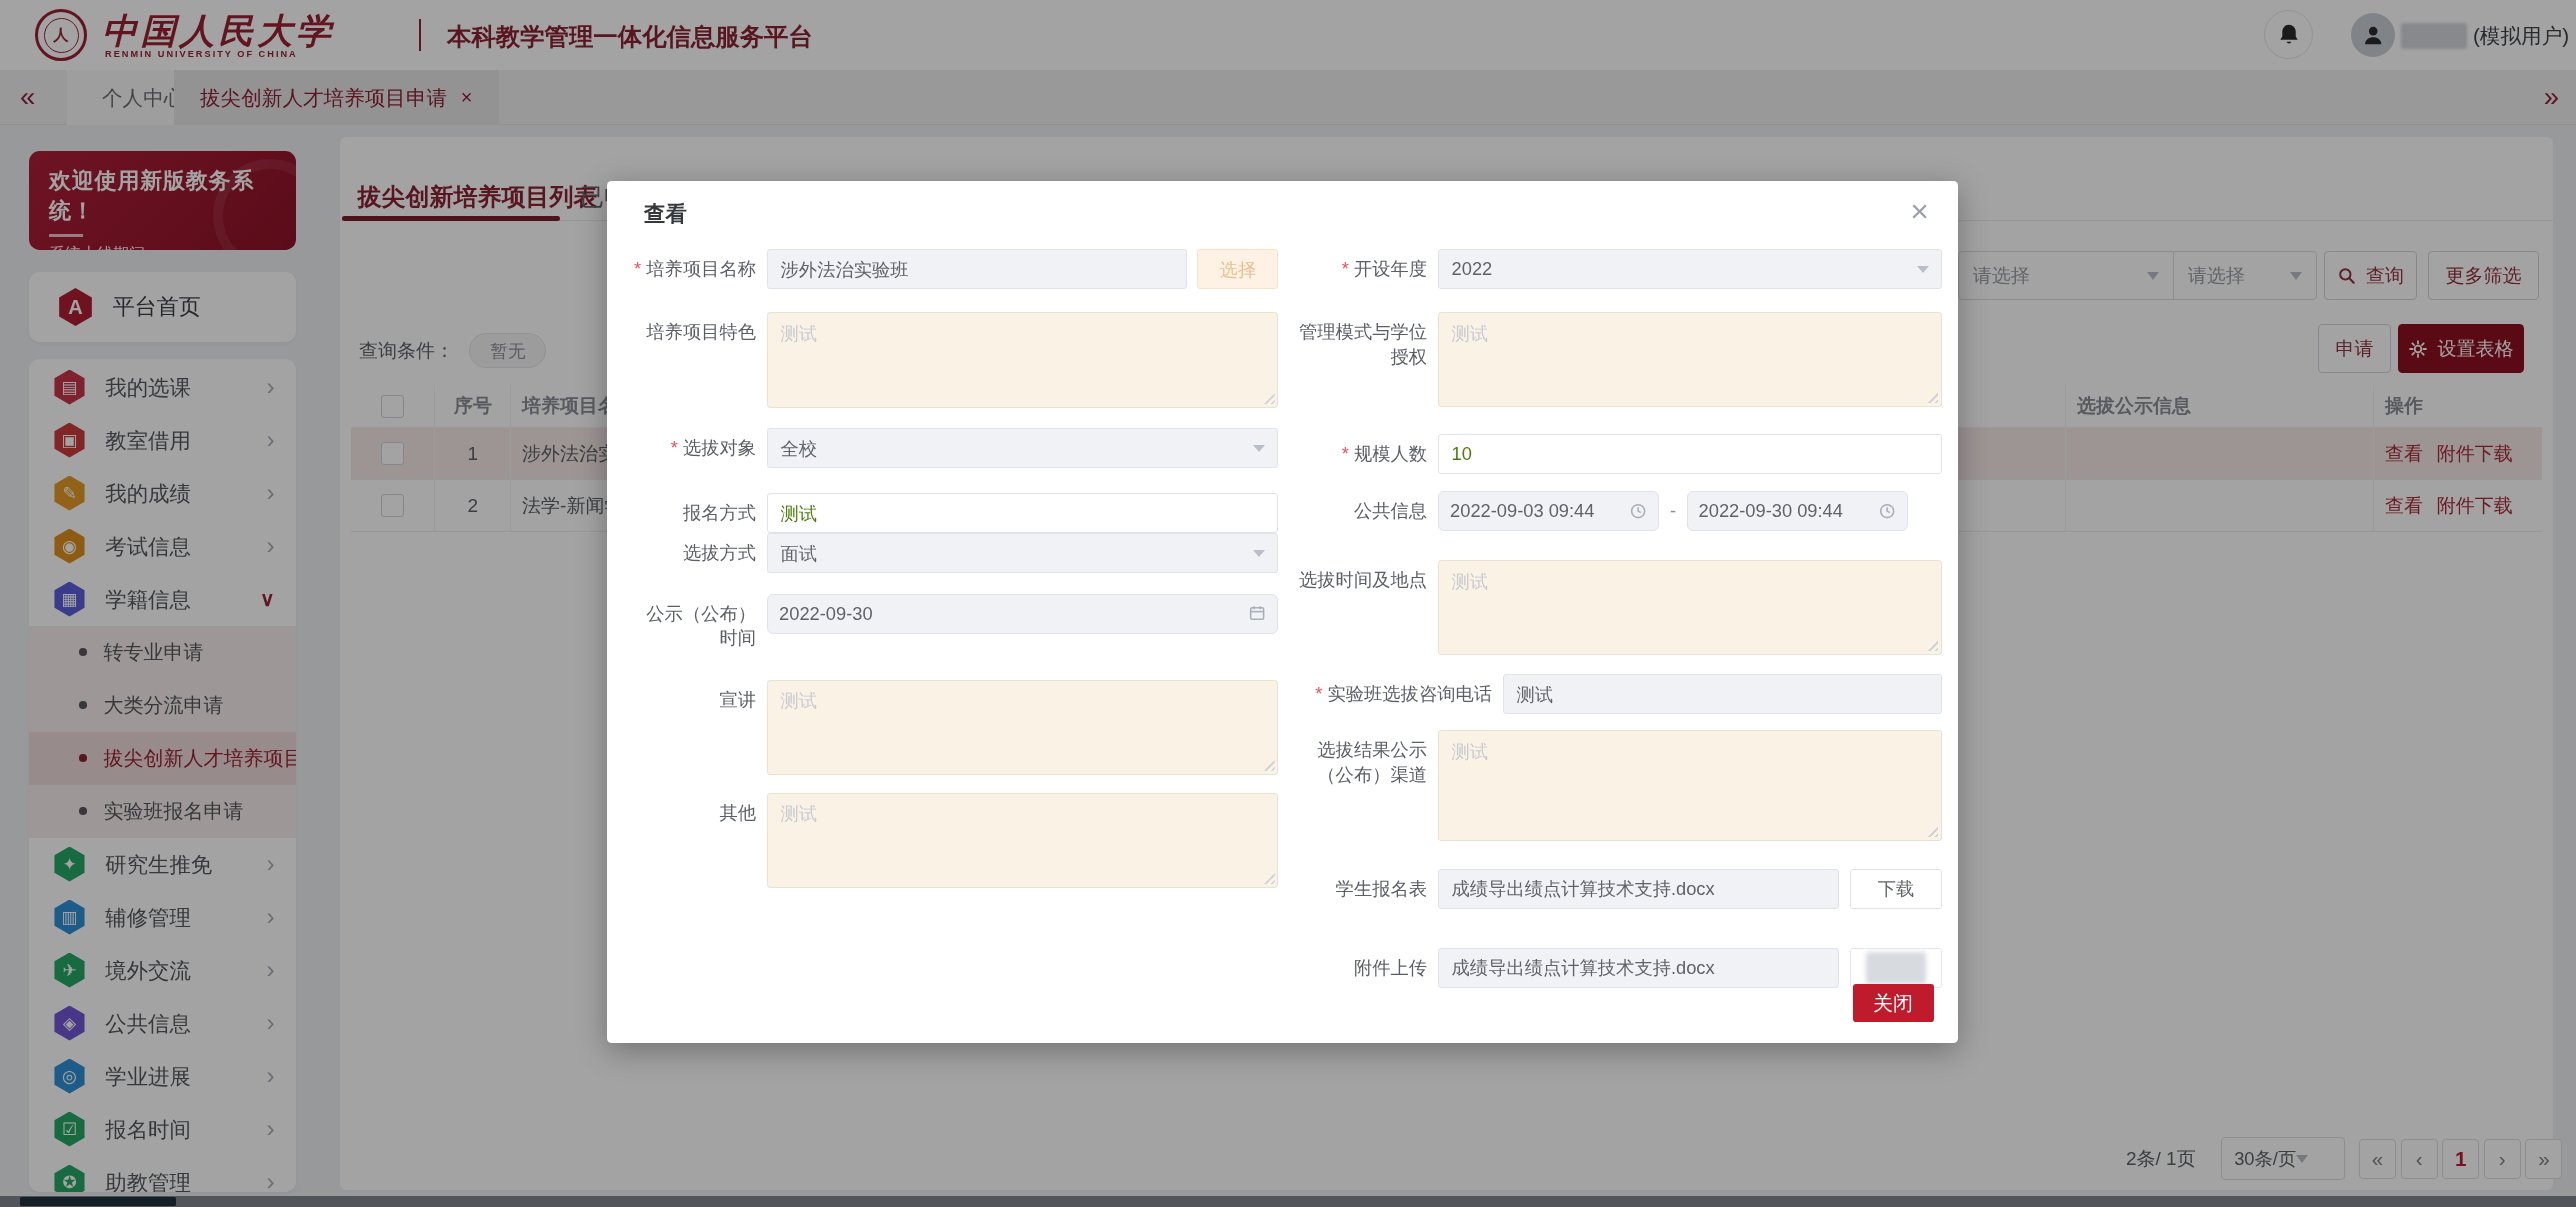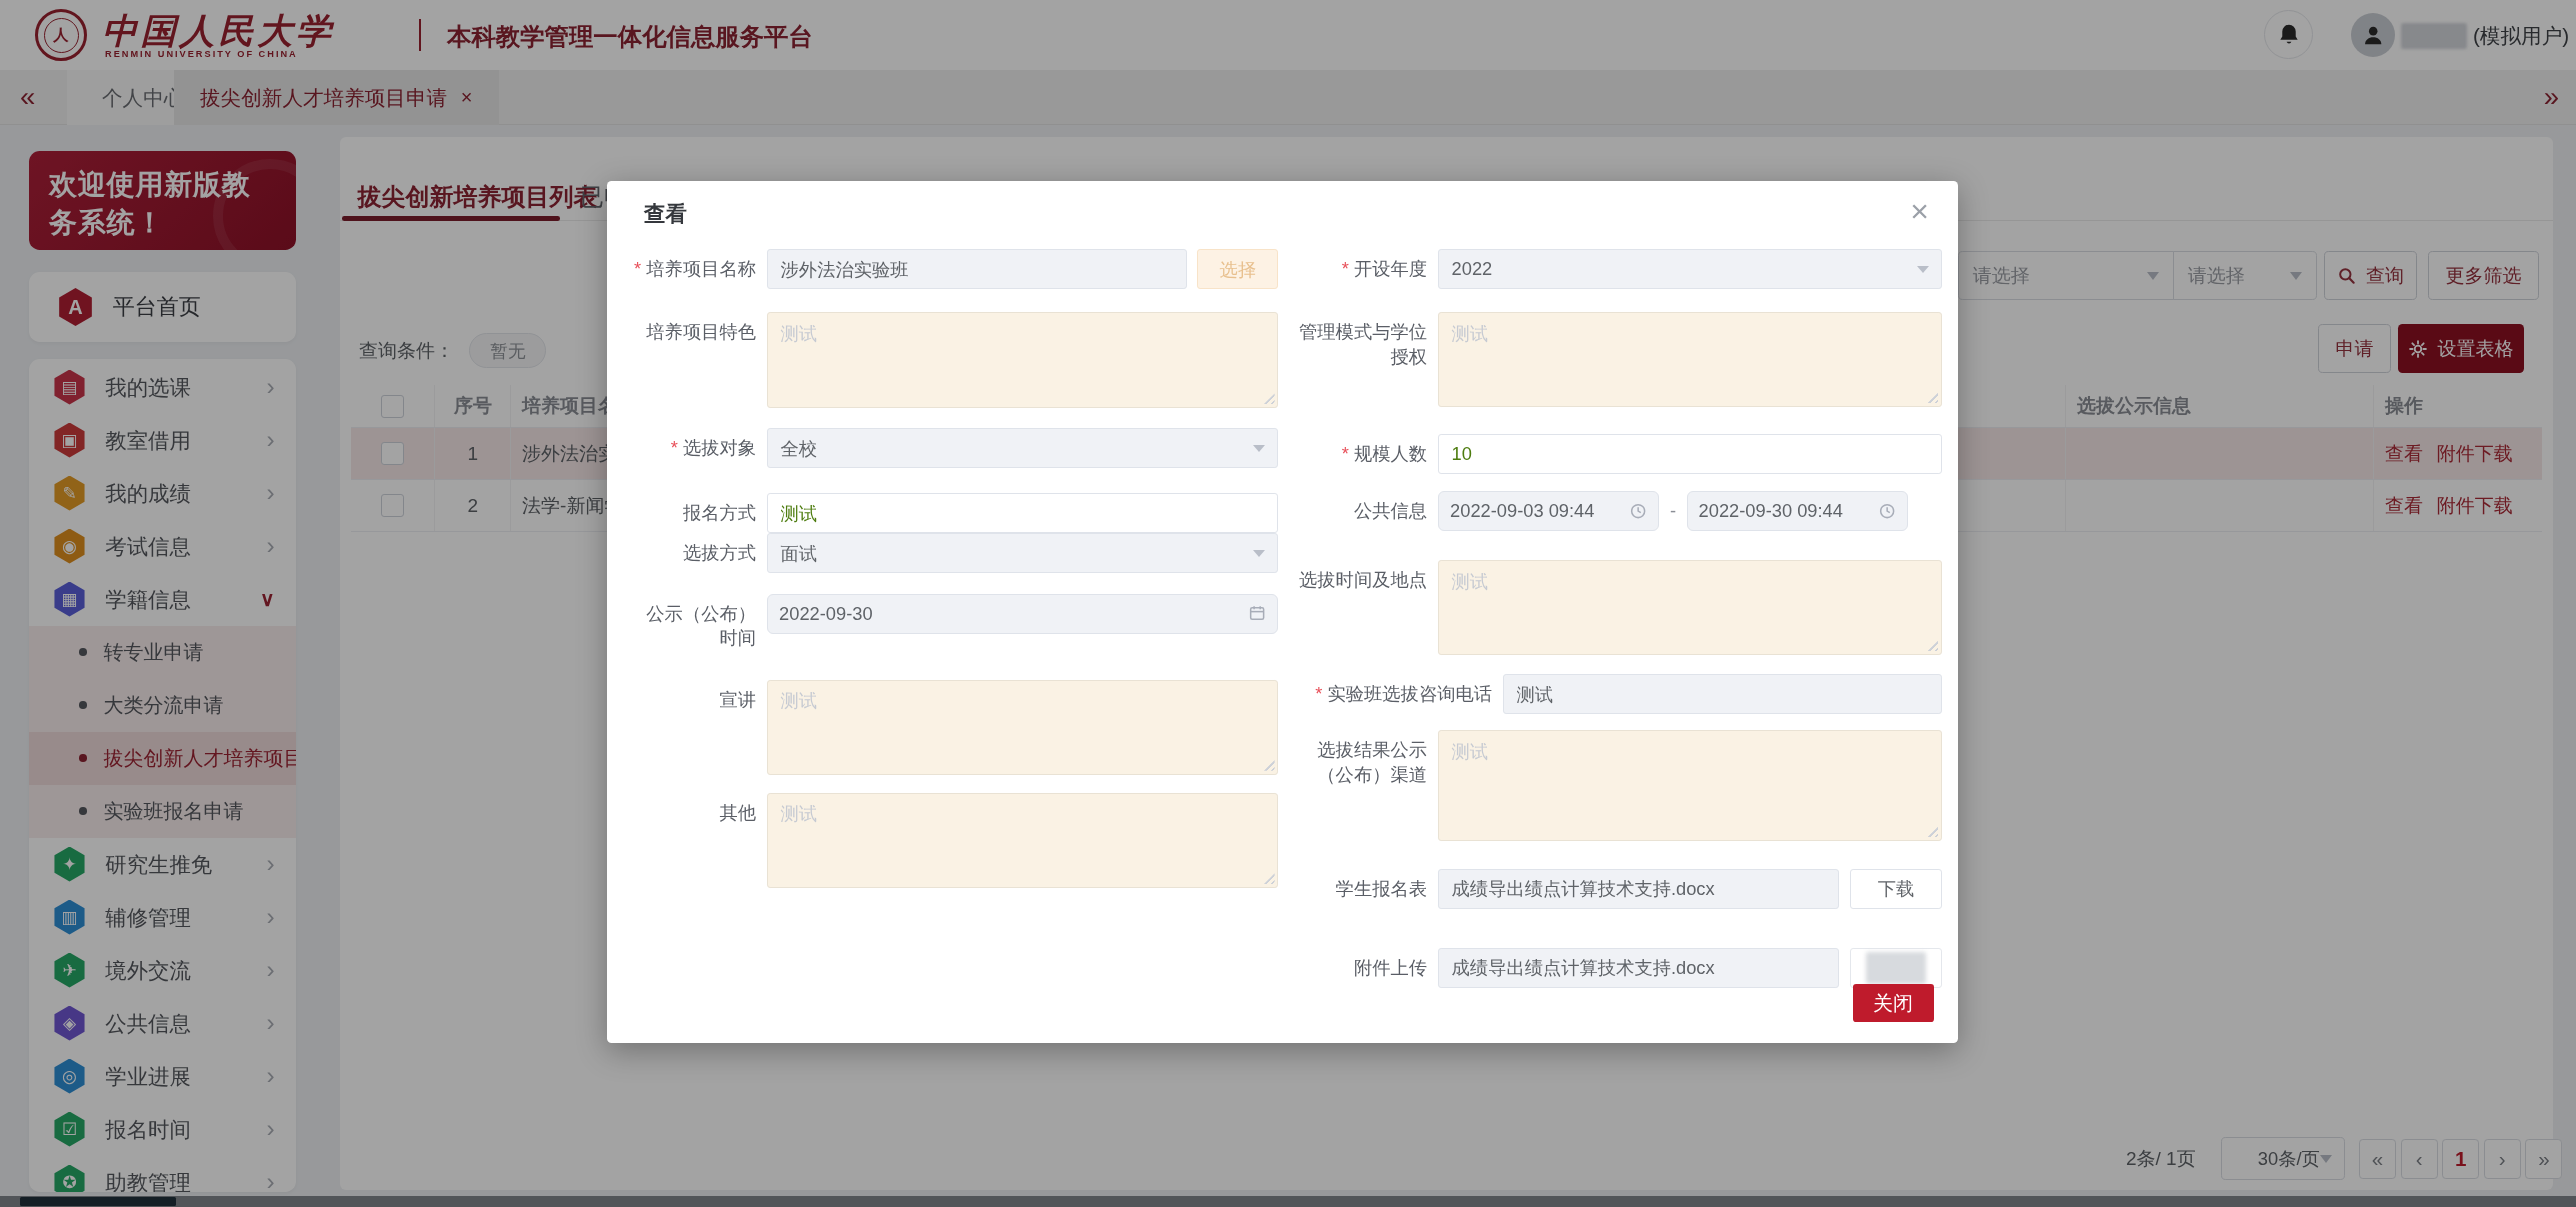--- a/index.html
+++ b/index.html
@@ -25,21 +25,21 @@
   .tb-collapse { position:absolute; left:20px; top:10.7px; font-size:27.5px; color:#8c2332; cursor:pointer; }
   .tb-expand { position:absolute; right:17px; top:10.7px; font-size:27.5px; color:#8c2332; cursor:pointer; }
   .tb-tab { position:absolute; top:0; height:55px; display:flex; align-items:center; font-size:20.6px; }
   .tb-tab1 { left:67px; padding:0 35px; background:#f7f7f7; border-right:0.8px solid #dedede; color:#6a6d72; }
   .tb-tab2 { left:174px; padding:0 26px; background:#e7e7e7; color:#8c2332; gap:13.7px; }
   .tb-close { font-size:20px; color:#8c2332; }
 
   
   .welcome { position:absolute; left:29px; top:151px; width:267px; height:99px; border-radius:10.7px; background:linear-gradient(135deg,#ad2039,#8e1228); color:#fff; padding:15.3px 20px; overflow:hidden; z-index:1; }
   .welcome-ring { position:absolute; right:-30.5px; top:7.6px; width:114px; height:114px; border:10.7px solid rgba(255,255,255,0.08); border-radius:50%; }
-  .welcome-title { font-size:28px; font-weight:bold; letter-spacing:0.8px;font-family:Liberation Mono, monospace; }
+  .welcome-title { font-size:22px; font-weight:bold; letter-spacing:0.8px;font-family:Liberation Mono, monospace; }
   .welcome-divider { width:34px; height:3.1px; background:rgba(255,255,255,0.75); margin:7.6px 0 6.1px; }
   .welcome-line { font-size:16px; line-height:21.4px; opacity:0.92; }
   .home-card { position:absolute; left:29px; top:272px; width:267px; height:70px; background:#fff; border-radius:10.7px; display:flex; align-items:center; padding-left:27.5px; gap:18.3px; z-index:1; box-shadow:0 1.5px 4.6px rgba(0,0,0,0.04); }
   .menu-card { position:absolute; left:29px; top:359px; width:267px; height:833px; background:#fff; border-radius:10.7px; overflow:hidden; padding-top:1.5px; z-index:1; box-shadow:0 1.5px 4.6px rgba(0,0,0,0.04); }
   .hex { width:35px; height:35px; clip-path:polygon(50% 0,93% 25%,93% 75%,50% 100%,7% 75%,7% 25%); display:flex; align-items:center; justify-content:center; color:#fff; font-size:17px; flex:none; }
   .home-hex { width:38px; height:38px; font-size:20px; font-weight:bold; }
   .home-label { font-size:22px; color:#3c3f45; }
   .menu-item { height:53px; display:flex; align-items:center; padding:0 21.4px 0 23px; gap:18.3px; }
   .menu-label { font-size:21.4px; color:#55585e; flex:1; }
   .menu-chev { font-size:24.4px; color:#a9adb5; }
@@ -86,21 +86,21 @@
   .c-pub { width:308px; }
   .c-op { width:167px; border-right:none; gap:13.7px; }
   .cbx { width:23px; height:23px; border:1.5px solid #cdd2da; border-radius:3.1px; background:#fff; }
   .sorter { display:inline-flex; flex-direction:column; margin-left:7.6px; gap:2.3px; }
   .tri-up { width:0;height:0;border-left:6.1px solid transparent;border-right:6.1px solid transparent;border-bottom:7.6px solid #c4c8d0; }
   .tri-dn { width:0;height:0;border-left:6.1px solid transparent;border-right:6.1px solid transparent;border-top:7.6px solid #c4c8d0; }
   .oplink { color:#ab2b38; font-size:19px; cursor:pointer; white-space:nowrap; }
 
   .pag { position:absolute; top:1000px; left:0; width:2198px; height:43px; }
   .pag-total { position:absolute; left:1786px; top:9.2px; font-size:19px; color:#5f6368; }
-  .pag-size { position:absolute; left:1881px; top:0; width:124px; height:43px; border:1.5px solid #d9dde3; border-radius:4.6px; background:#fff; display:flex; align-items:center; justify-content:flex-end; padding:0 12.2px; font-size:18.3px; color:#5f6368; }
+  .pag-size { position:absolute; left:1881px; top:0; width:124px; height:43px; border:1.5px solid #d9dde3; border-radius:4.6px; background:#fff; display:flex; align-items:center; justify-content:flex-start; padding:0 12.2px; font-size:18.3px; color:#5f6368; }
   .pager { position:absolute; left:2019px; top:1.5px; display:flex; gap:4.6px; }
   .pg { width:37px; height:40px; border:1.5px solid #d9dde3; border-radius:3.8px; background:#fff; display:flex; align-items:center; justify-content:center; font-size:20.6px; color:#7b7f86; cursor:pointer; }
   .pg-cur { color:#bf1b2c; font-weight:bold; }
 
   
   .overlay { position:absolute; inset:0; background:rgba(0,0,0,0.36); z-index:5; }
   .modal { position:absolute; left:607px; top:181px; width:1351px; height:862px; background:#fff; border-radius:4.6px; box-shadow:0 7.6px 30.5px rgba(0,0,0,0.3); z-index:10; }
   .m-title { position:absolute; left:37px; top:18.3px; font-size:21.4px; font-weight:bold; color:#35383d; }
   .m-close { position:absolute; right:29px; top:13.7px; font-size:32px; color:#9ba0a8; cursor:pointer; line-height:1; }
   .mcol { position:absolute; top:68px; }

